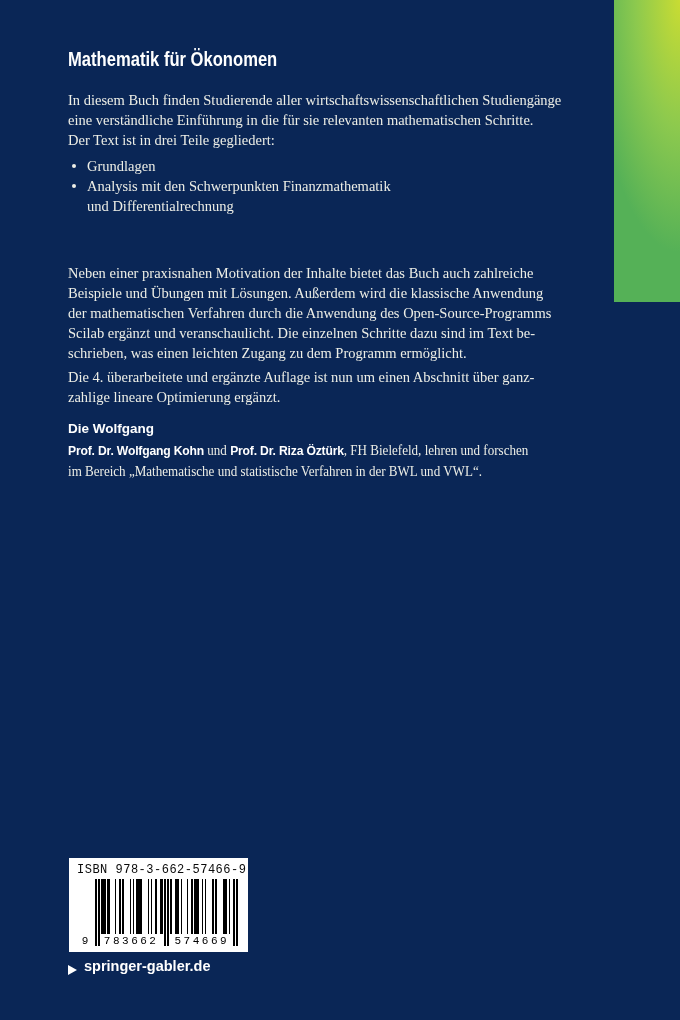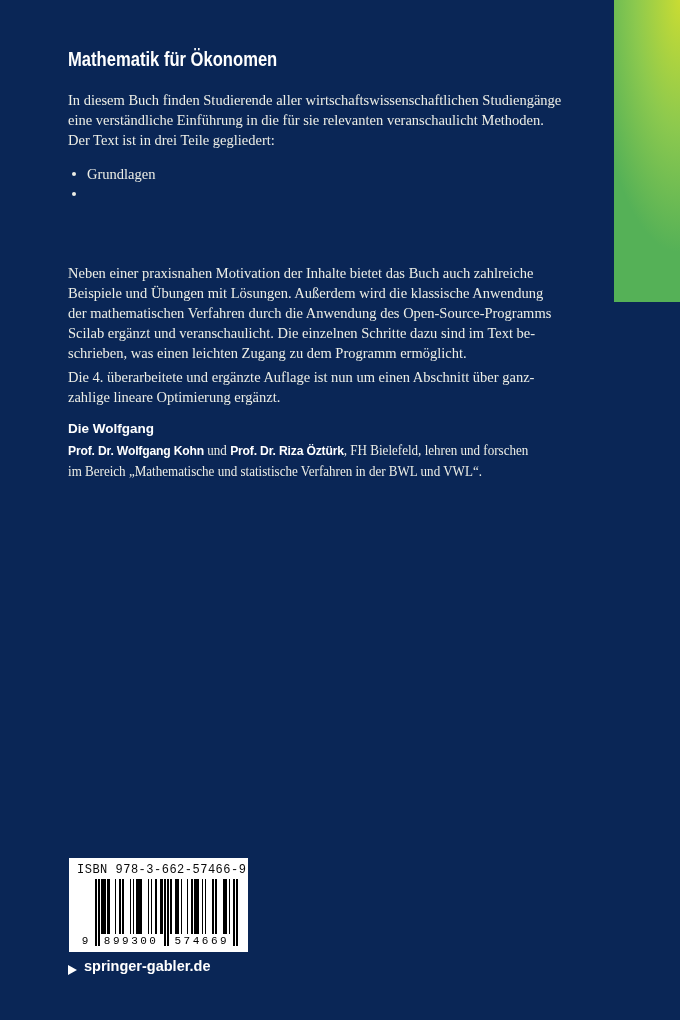--- a/index.html
+++ b/index.html
@@ -25,21 +25,21 @@
     text-align:right;
   }
   .title-inner { display:inline-block; transform:scaleX(0.79); transform-origin:0 50%; }
   .serif {
     position:absolute; left:68px;
     font:14.5px/20px "Liberation Serif", serif;
     color: var(--text, #edeee6);
     white-space:pre;
   }
   .p1 { top:90px; }
-  .bullets { position:absolute; left:72px; top:164px; display:flex; flex-direction:column; }
+  .bullets { position:absolute; left:72px; top:156px; display:flex; flex-direction:column; }
   .bullet-item { display:flex; gap:11px; }
   .dot { width:4px; height:4px; border-radius:50%; background:var(--text,#edeee6); margin-top:8px; flex:none; }
   .bullet-text { font:14.5px/20px "Liberation Serif", serif; color:var(--text,#edeee6); white-space:pre; }
   .p2 { top:263px; }
   .p3 { top:367px; }
   .authors-heading {
     position:absolute; left:68px; top:420px;
     font:700 13.5px/18px "Liberation Sans", sans-serif;
     color: var(--title-text, #ffffff);
   }
@@ -76,30 +76,32 @@
   .footer-text { font:700 14.5px/18px "Liberation Sans", sans-serif; color:var(--title-text,#ffffff); }
 </style>
 </head>
 <body style="--background: #0a2656; --text: #edeee6; --title-text: #ffffff; --accent-yellow-green: #c9dc33; --accent-green: #55b157; --barcode-bg: #ffffff; --barcode-ink: #000000;">
 
 <div class="green-accent"></div>
 
 <h1 class="title"><span class="title-inner">Mathematik für Ökonomen</span></h1>
 
 <div class="serif p1">In diesem Buch finden Studierende aller wirtschaftswissenschaftlichen Studiengänge
-eine verständliche Einführung in die für sie relevanten veranschaulicht Methoden.
+eine verständliche Einführung in die für sie relevanten mathematischen Schritte.
 Der Text ist in drei Teile gegliedert:</div>
 
 <div class="bullets">
     <div class="bullet-item">
       <span class="dot"></span>
       <span class="bullet-text">Grundlagen</span>
     </div>
     <div class="bullet-item">
       <span class="dot"></span>
+      <span class="bullet-text">Analysis mit den Schwerpunkten Finanzmathematik
+und Differentialrechnung</span>
     </div>
   </div>
 
 <div class="serif p2">Neben einer praxisnahen Motivation der Inhalte bietet das Buch auch zahlreiche
 Beispiele und Übungen mit Lösungen. Außerdem wird die klassische Anwendung
 der mathematischen Verfahren durch die Anwendung des Open-Source-Programms
 Scilab ergänzt und veranschaulicht. Die einzelnen Schritte dazu sind im Text be-
 schrieben, was einen leichten Zugang zu dem Programm ermöglicht.</div>
 
 <div class="serif p3">Die 4. überarbeitete und ergänzte Auflage ist nun um einen Abschnitt über ganz-
@@ -139,21 +141,21 @@
         <rect x="71" y="0" width="1" height="56" fill="#000000"></rect>
         <rect x="73" y="0" width="1" height="56" fill="#000000"></rect>
         <rect x="78" y="0" width="1" height="56" fill="#000000"></rect>
         <rect x="80" y="0" width="1" height="56" fill="#000000"></rect>
         <rect x="85" y="0" width="3" height="56" fill="#000000"></rect>
         <rect x="89" y="0" width="1" height="56" fill="#000000"></rect>
         <rect x="92" y="0" width="1" height="68" fill="#000000"></rect>
         <rect x="94" y="0" width="1" height="68" fill="#000000"></rect>
       </svg>
     <span class="bc-digit bc-lead">9</span>
-    <span class="bc-digit bc-left">899300</span>
+    <span class="bc-digit bc-left">783662</span>
     <span class="bc-digit bc-right">574669</span>
   </div>
 </div>
 
 <div class="footer">
   <span class="tri"></span>
   <span class="footer-text">springer-gabler.de</span>
 </div>
 
 </body></html>

